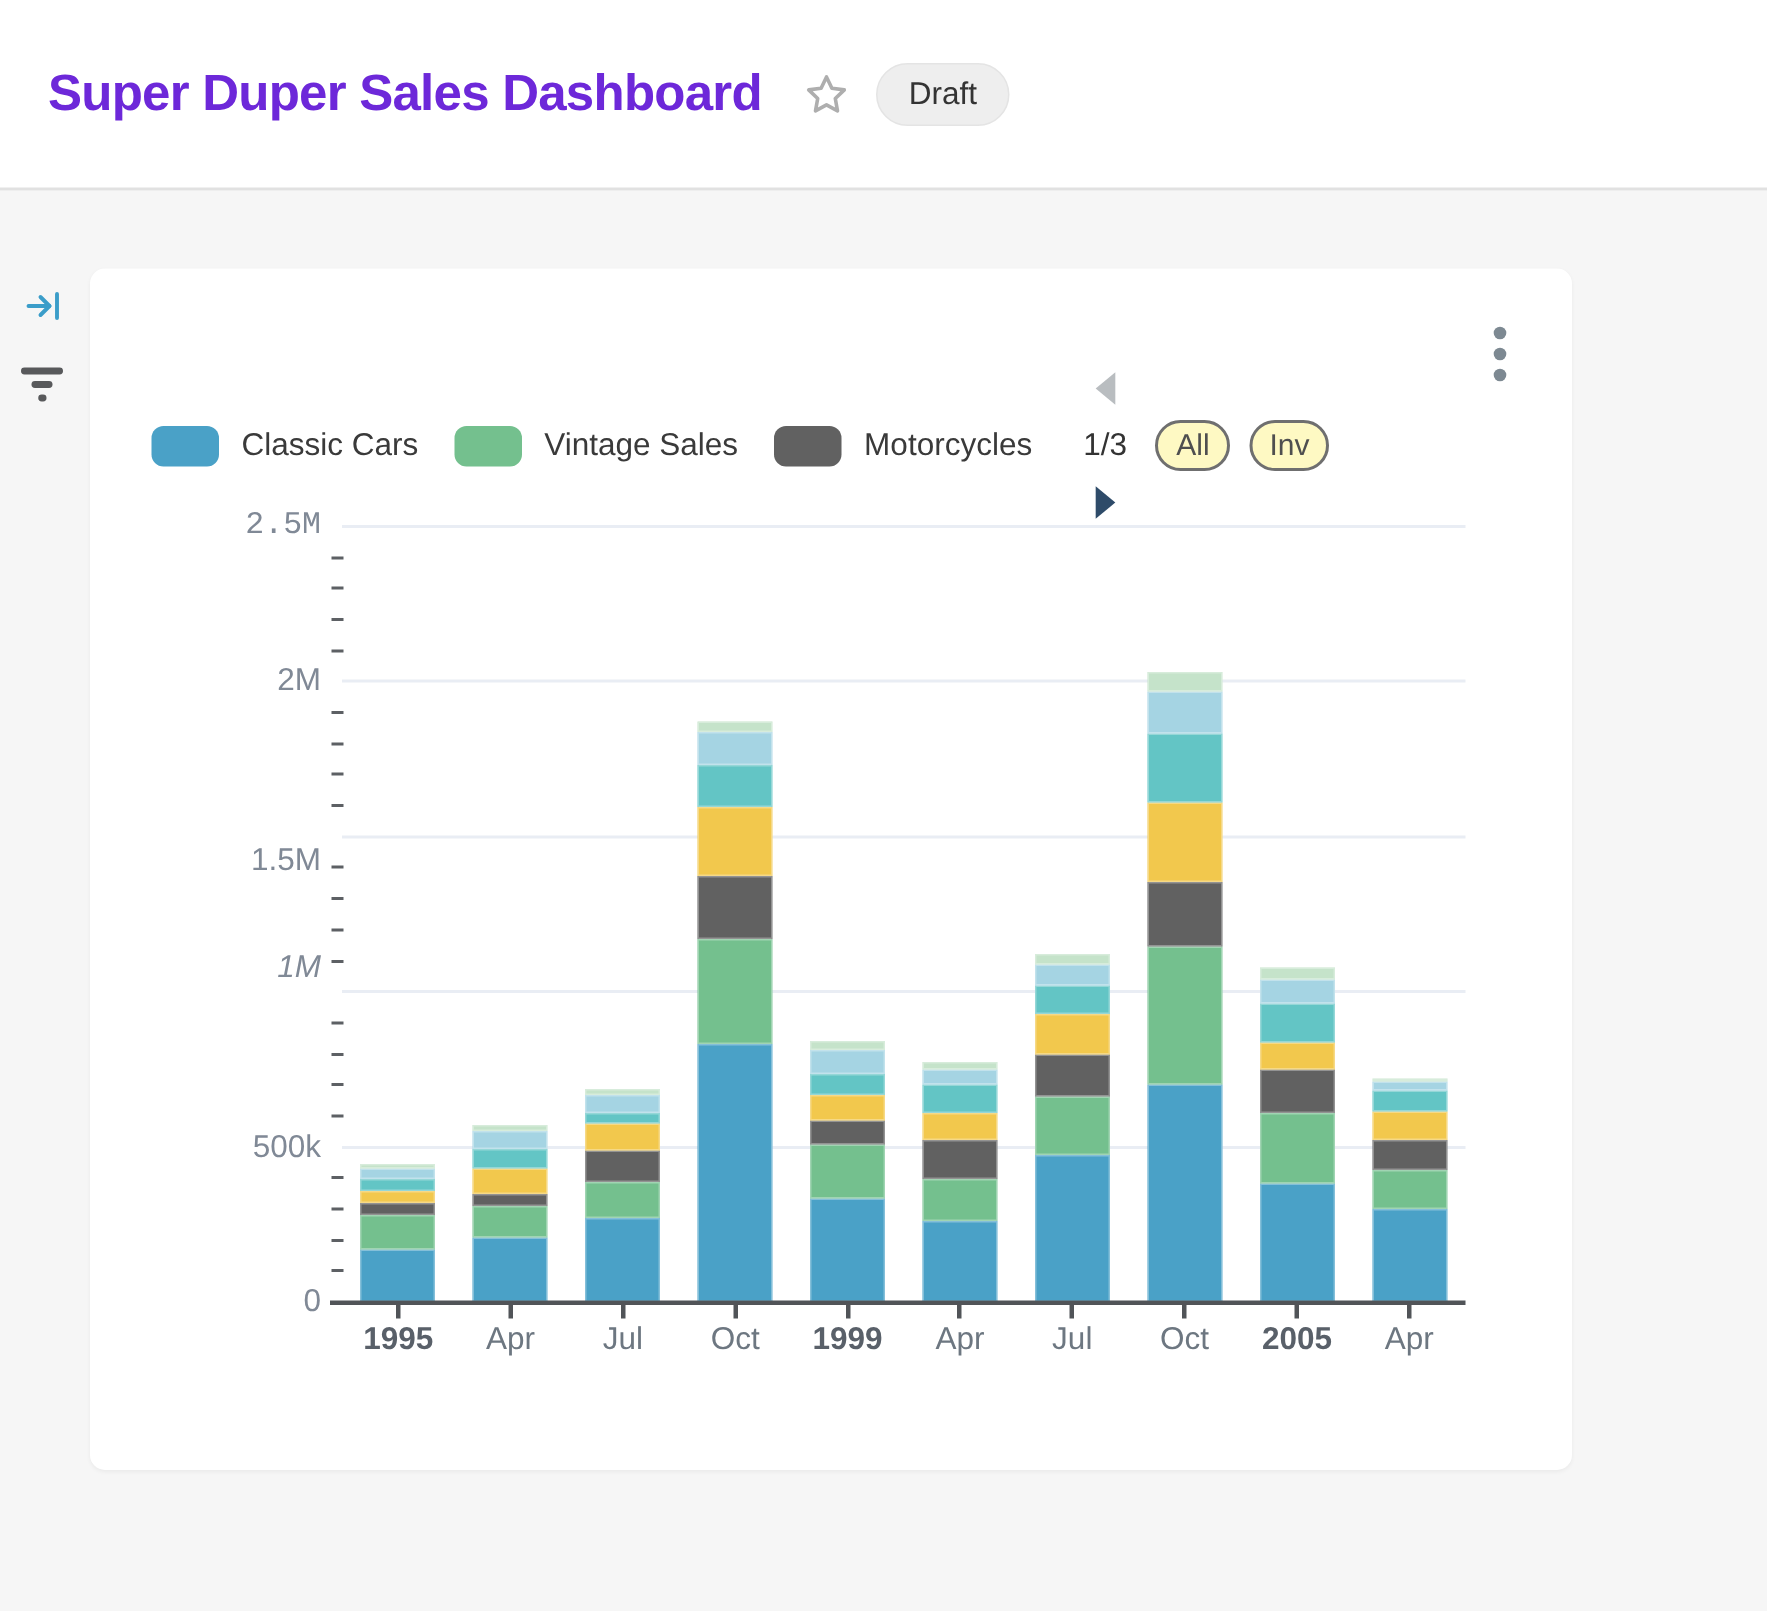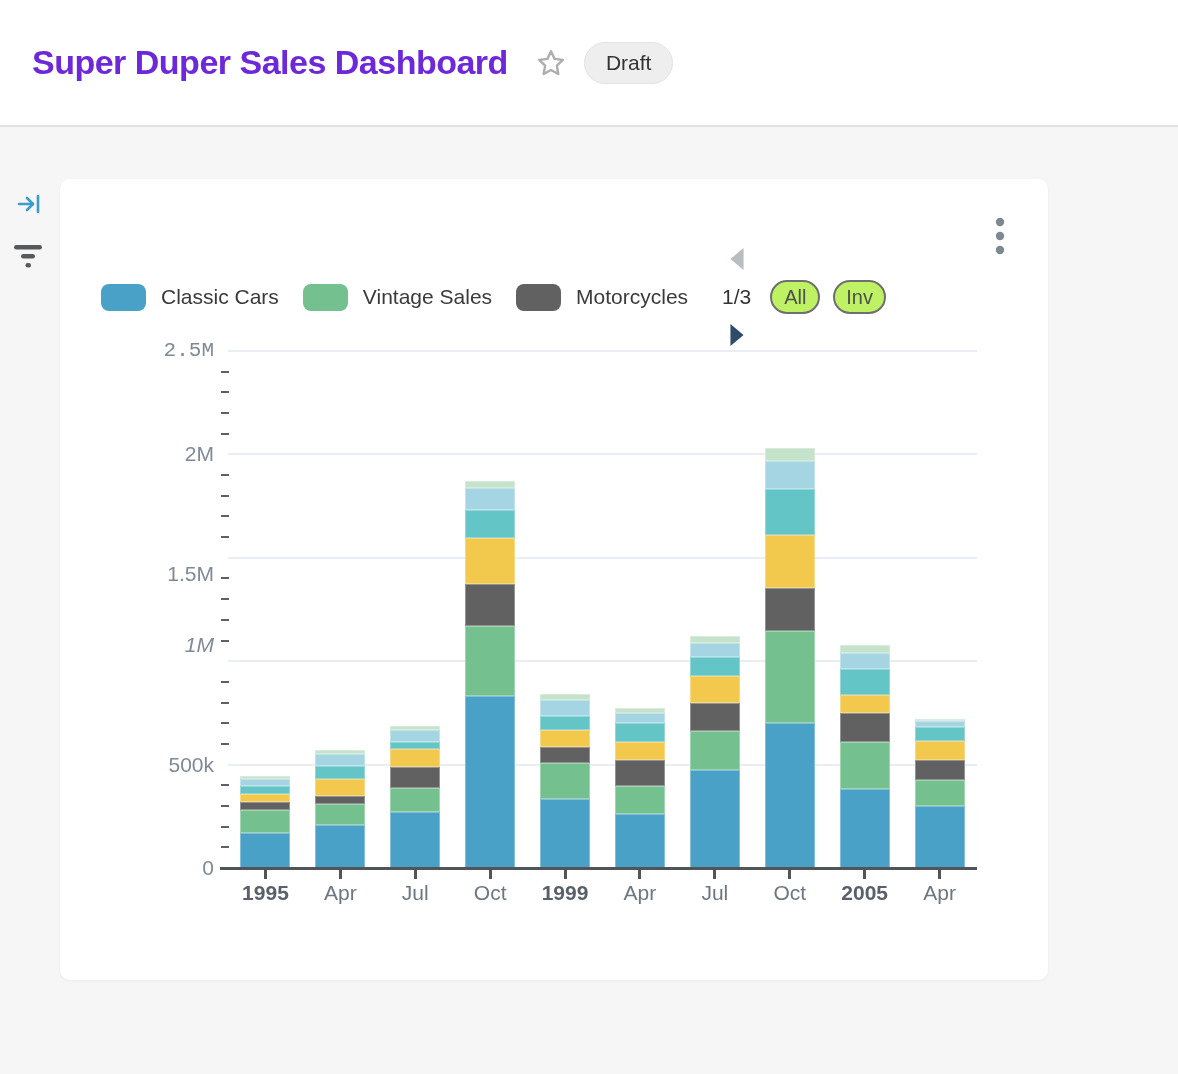--- a/index.html
+++ b/index.html
@@ -43,21 +43,21 @@
   }
   .legend { display:flex; align-items:center; gap:24px; }
   .legend-item { display:flex; align-items:center; gap:15px; cursor:pointer; }
   .legend-chip { width:45px; height:27px; border-radius:8px; flex:0 0 auto; }
   .legend-label { font-size:21px; color:#3a3a3a; white-space:nowrap; }
   .pager { display:flex; align-items:center; gap:13px; margin-left:34px;flex-direction:column; }
   .pager-btn { width:22px; height:26px; display:flex; align-items:center; justify-content:center; cursor:pointer; }
   .pager-label { font-size:21px; color:#333; }
   .pill-group { display:flex; gap:13px; margin-left:19px; }
   .pill-btn {
-    height:34px; min-width:50px; padding:0 11px; background:#bef264;
+    height:34px; min-width:50px; padding:0 11px; background:#fef9c3;
     border:2px solid #6f6f6f; border-radius:17px;
     font-size:20px; color:#4f4f4f; cursor:pointer;
     display:flex; align-items:center; justify-content:center;
     font-family:inherit;
   }
   
   .plot { position:absolute; left:168px; top:172px; width:749px; height:517px; }
   .gridline { position:absolute; left:0; right:0; height:2px; background:#e9edf4; }
   .ylab { position:absolute; left:-110px; width:96px; text-align:right; font-size:21px; color:#808996; line-height:24px; }
   .minor-tick { position:absolute; left:-7px; width:8px; height:2px; background:#5d6064; }

